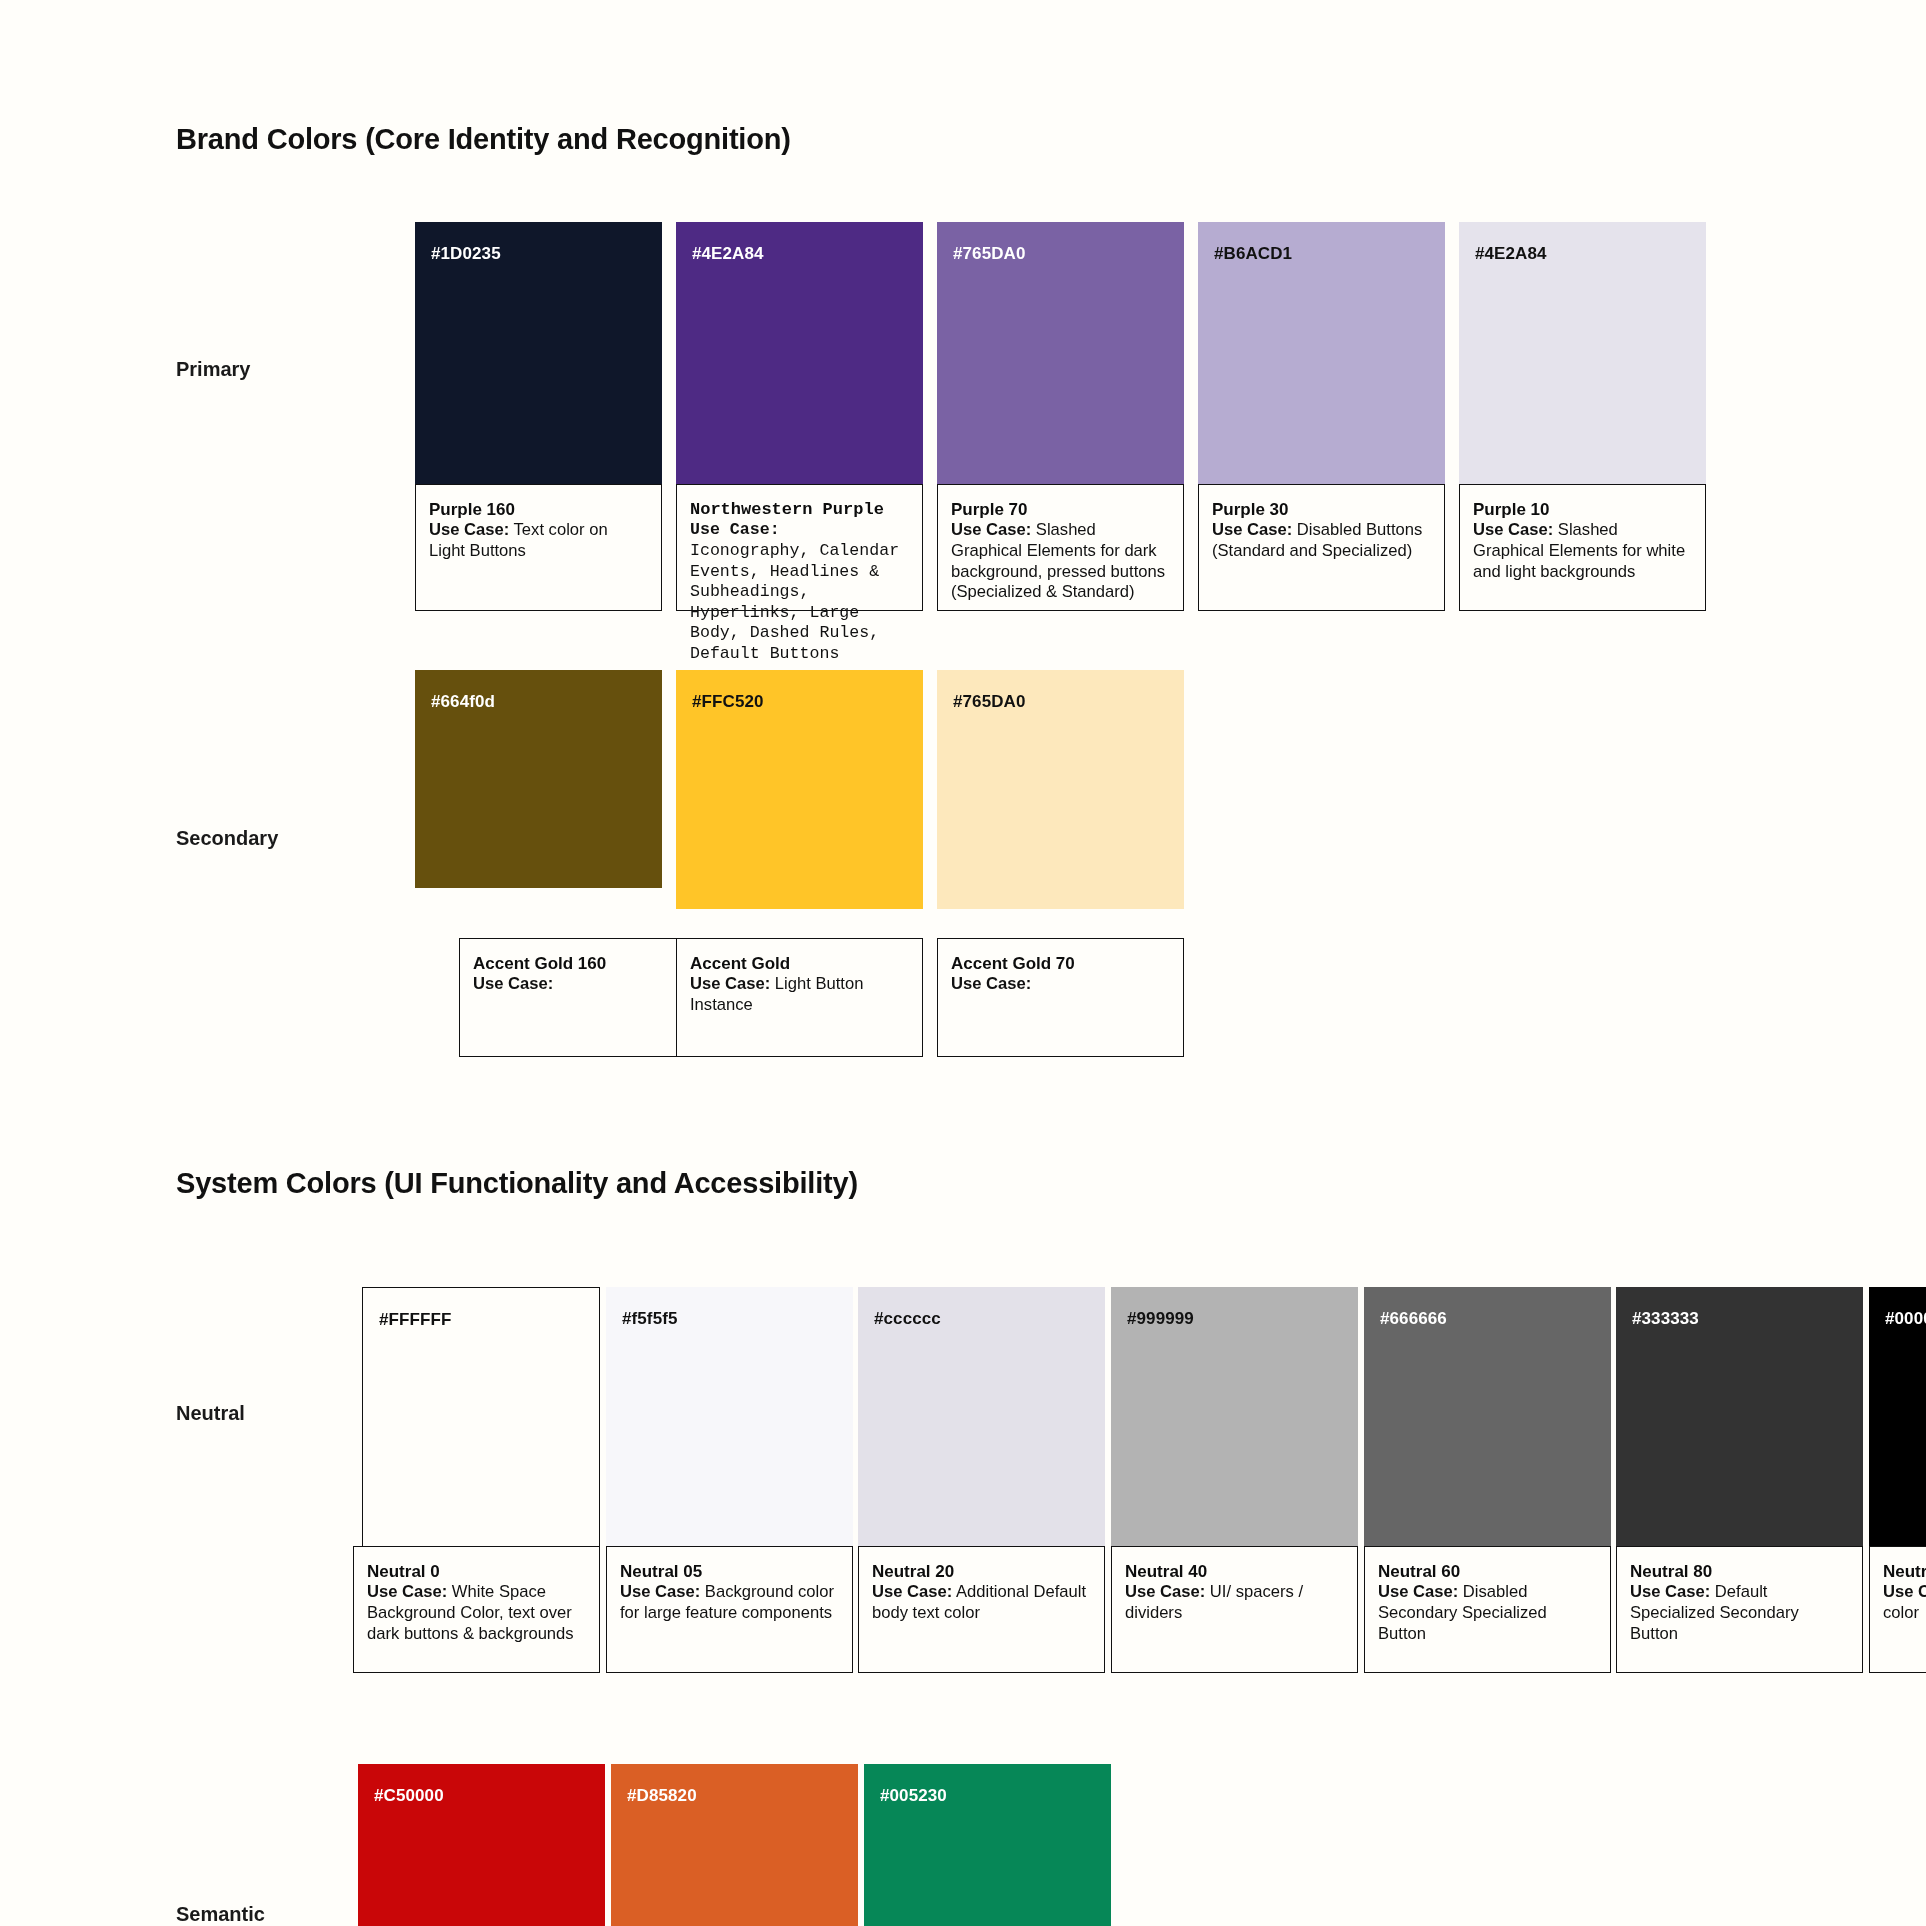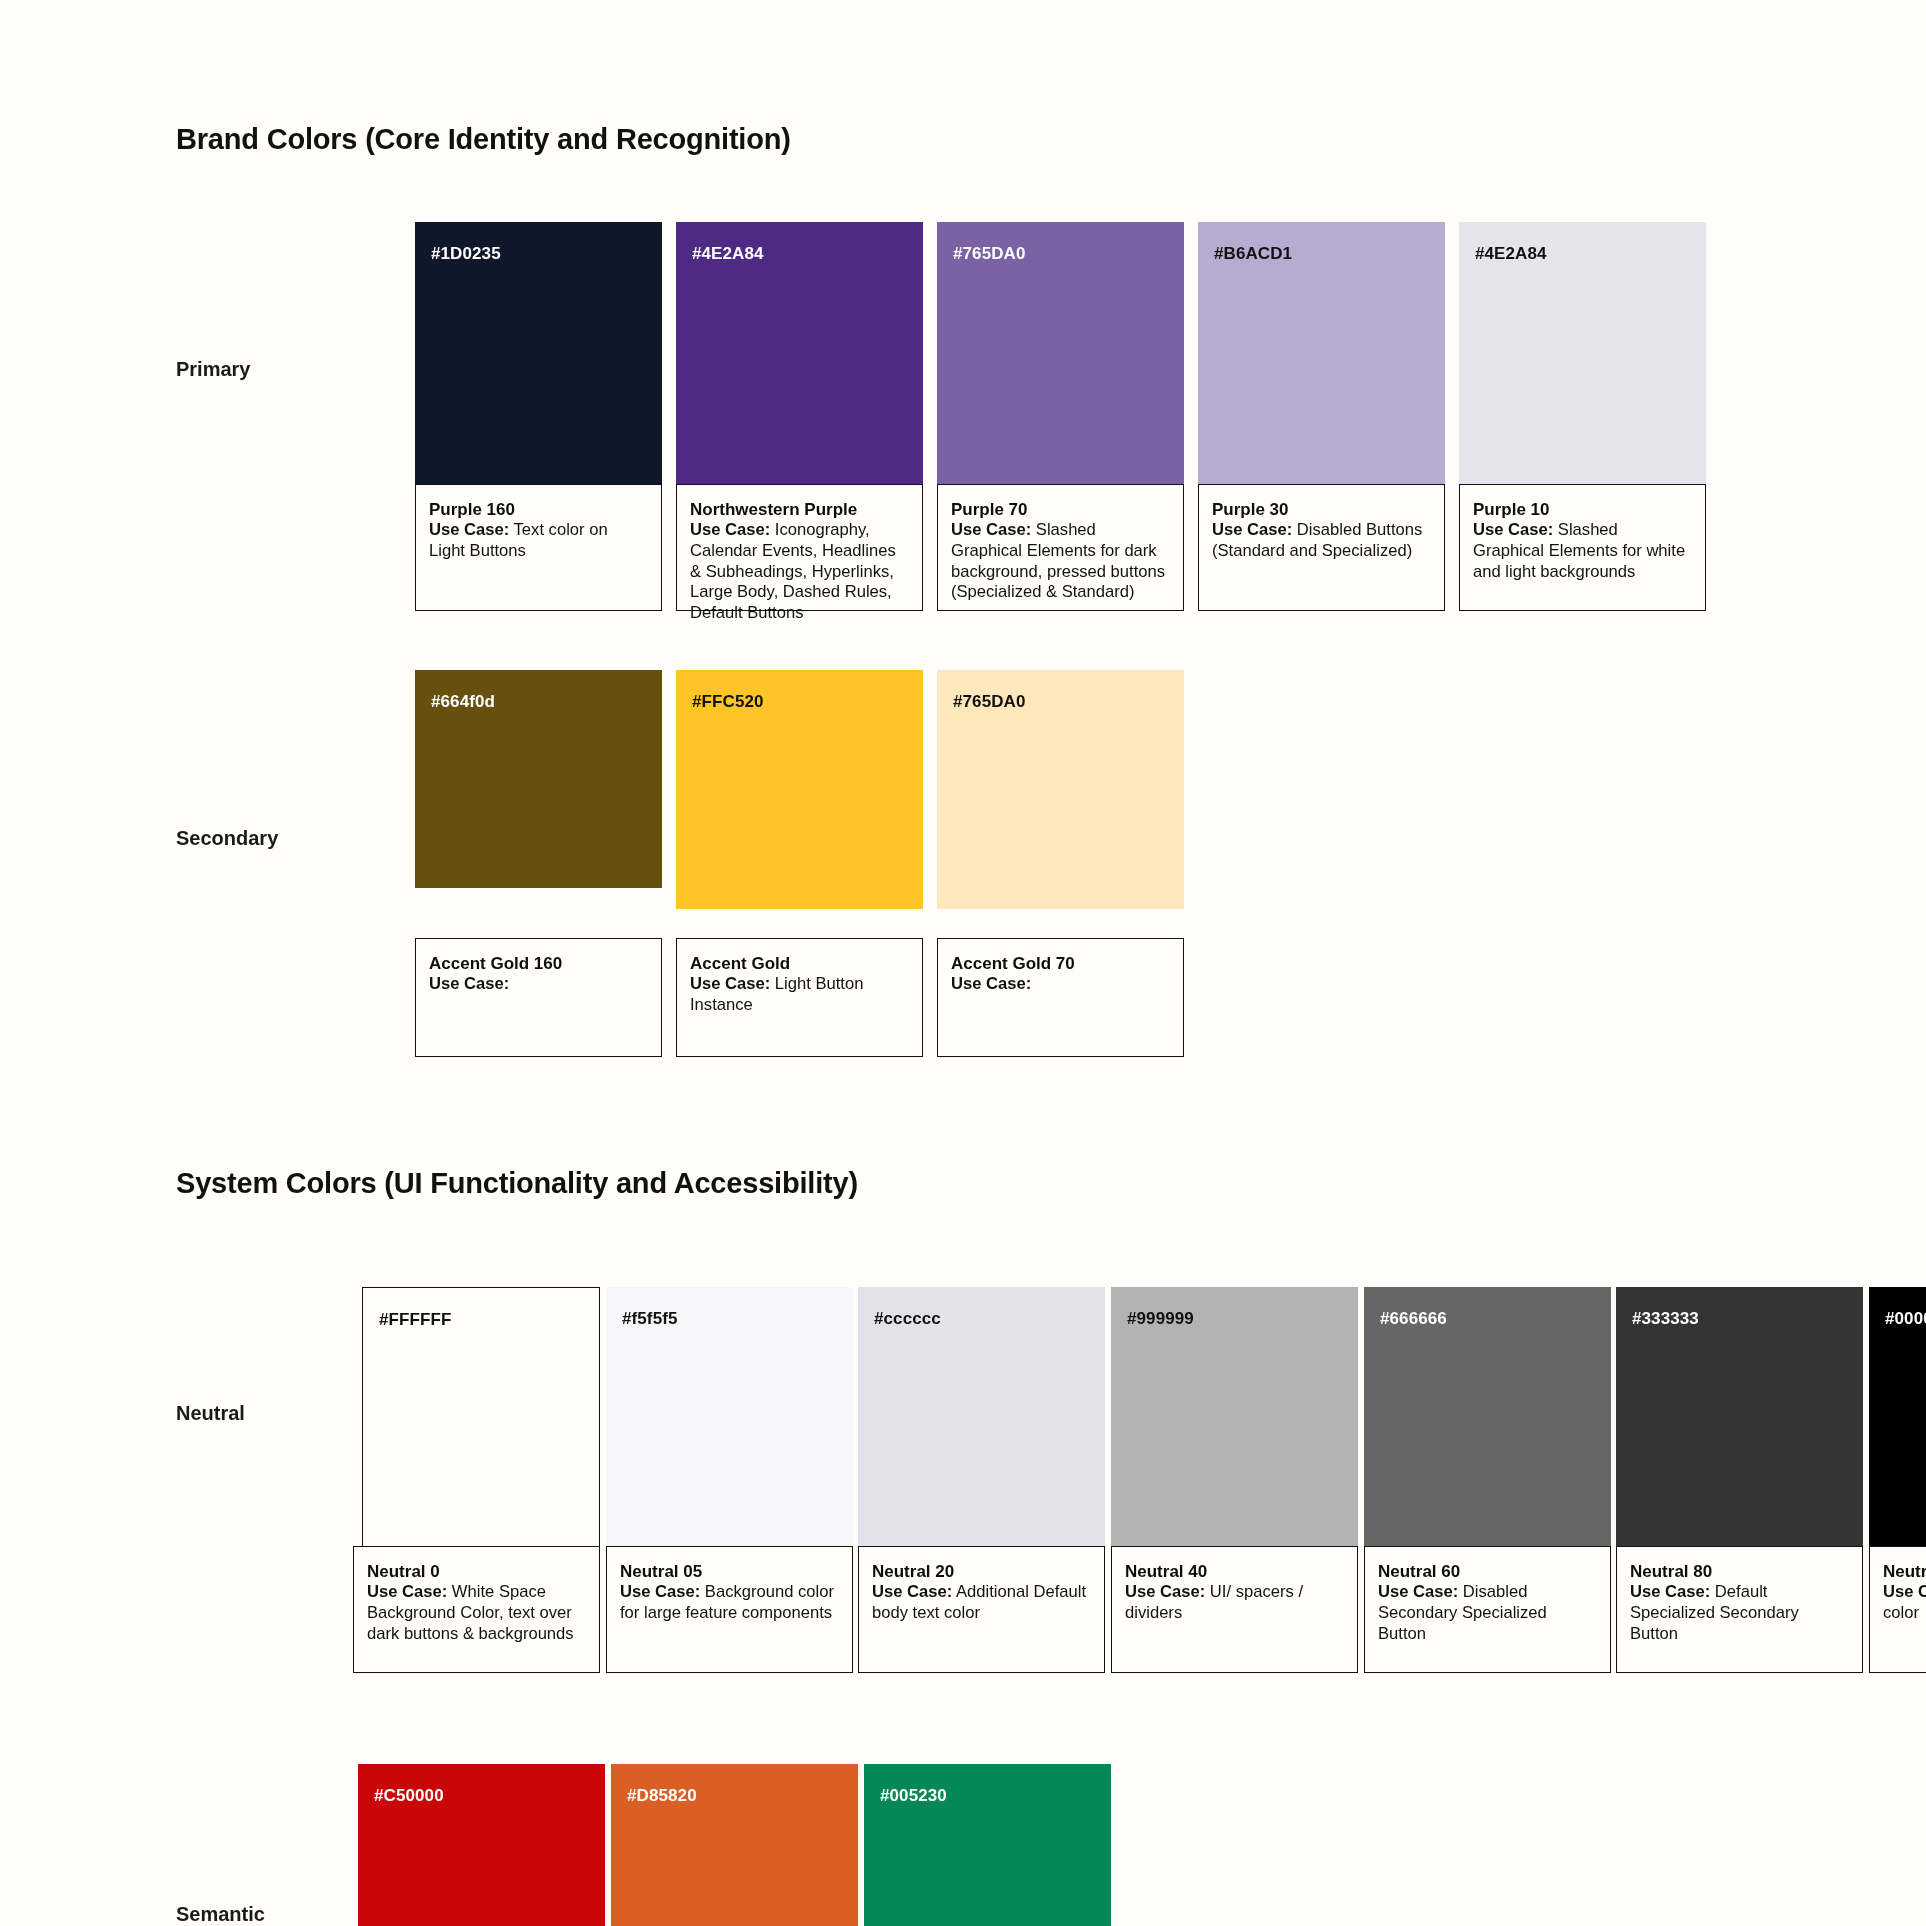--- a/index.html
+++ b/index.html
@@ -96,21 +96,21 @@
           <div class="card-name">Purple 160</div>
           <div class="card-use"><span class="lbl">Use Case:</span><span class="val"> Text color on Light Buttons</span></div>
         </div>
       </div>
       <div class="swatch-group" style="left: 676px; top: 222px; width: 247px;">
         <div class="swatch" style="height: 262px; background: rgb(78, 42, 132);">
           <div class="swatch-hex" style="color: rgb(255, 255, 255);">#4E2A84</div>
         </div>
       </div>
       <div class="swatch-group" style="left: 676px; top: 484px; width: 247px;">
-        <div class="card" style="height: 127px;">
+        <div class="card" style="height: 127px; font-family: Liberation Mono, monospace;">
           <div class="card-name">Northwestern Purple</div>
           <div class="card-use"><span class="lbl">Use Case:</span><span class="val"> Iconography, Calendar Events, Headlines &amp; Subheadings, Hyperlinks, Large Body, Dashed Rules, Default Buttons</span></div>
         </div>
       </div>
       <div class="swatch-group" style="left: 937px; top: 222px; width: 247px;">
         <div class="swatch" style="height: 262px; background: rgb(122, 98, 164);">
           <div class="swatch-hex" style="color: rgb(255, 255, 255);">#765DA0</div>
         </div>
       </div>
       <div class="swatch-group" style="left: 937px; top: 484px; width: 247px;">
@@ -140,21 +140,21 @@
           <div class="card-name">Purple 10</div>
           <div class="card-use"><span class="lbl">Use Case:</span><span class="val"> Slashed Graphical Elements for white and light backgrounds</span></div>
         </div>
       </div>
       <div class="swatch-group" style="left: 415px; top: 670px; width: 247px;">
         <div class="swatch" style="height: 218px; background: rgb(102, 80, 13);">
           <div class="swatch-hex" style="color: rgb(255, 255, 255);">#664f0d</div>
         </div>
       </div>
       <div class="swatch-group" style="left: 415px; top: 938px; width: 247px;">
-        <div class="card" style="height: 119px;">
+        <div class="card" style="height: 119px; margin-left: 44px;">
           <div class="card-name">Accent Gold 160</div>
           <div class="card-use"><span class="lbl">Use Case:</span><span class="val"></span></div>
         </div>
       </div>
       <div class="swatch-group" style="left: 676px; top: 670px; width: 247px;">
         <div class="swatch" style="height: 239px; background: rgb(255, 197, 40);">
           <div class="swatch-hex" style="color: rgb(17, 17, 17);">#FFC520</div>
         </div>
       </div>
       <div class="swatch-group" style="left: 676px; top: 938px; width: 247px;">

